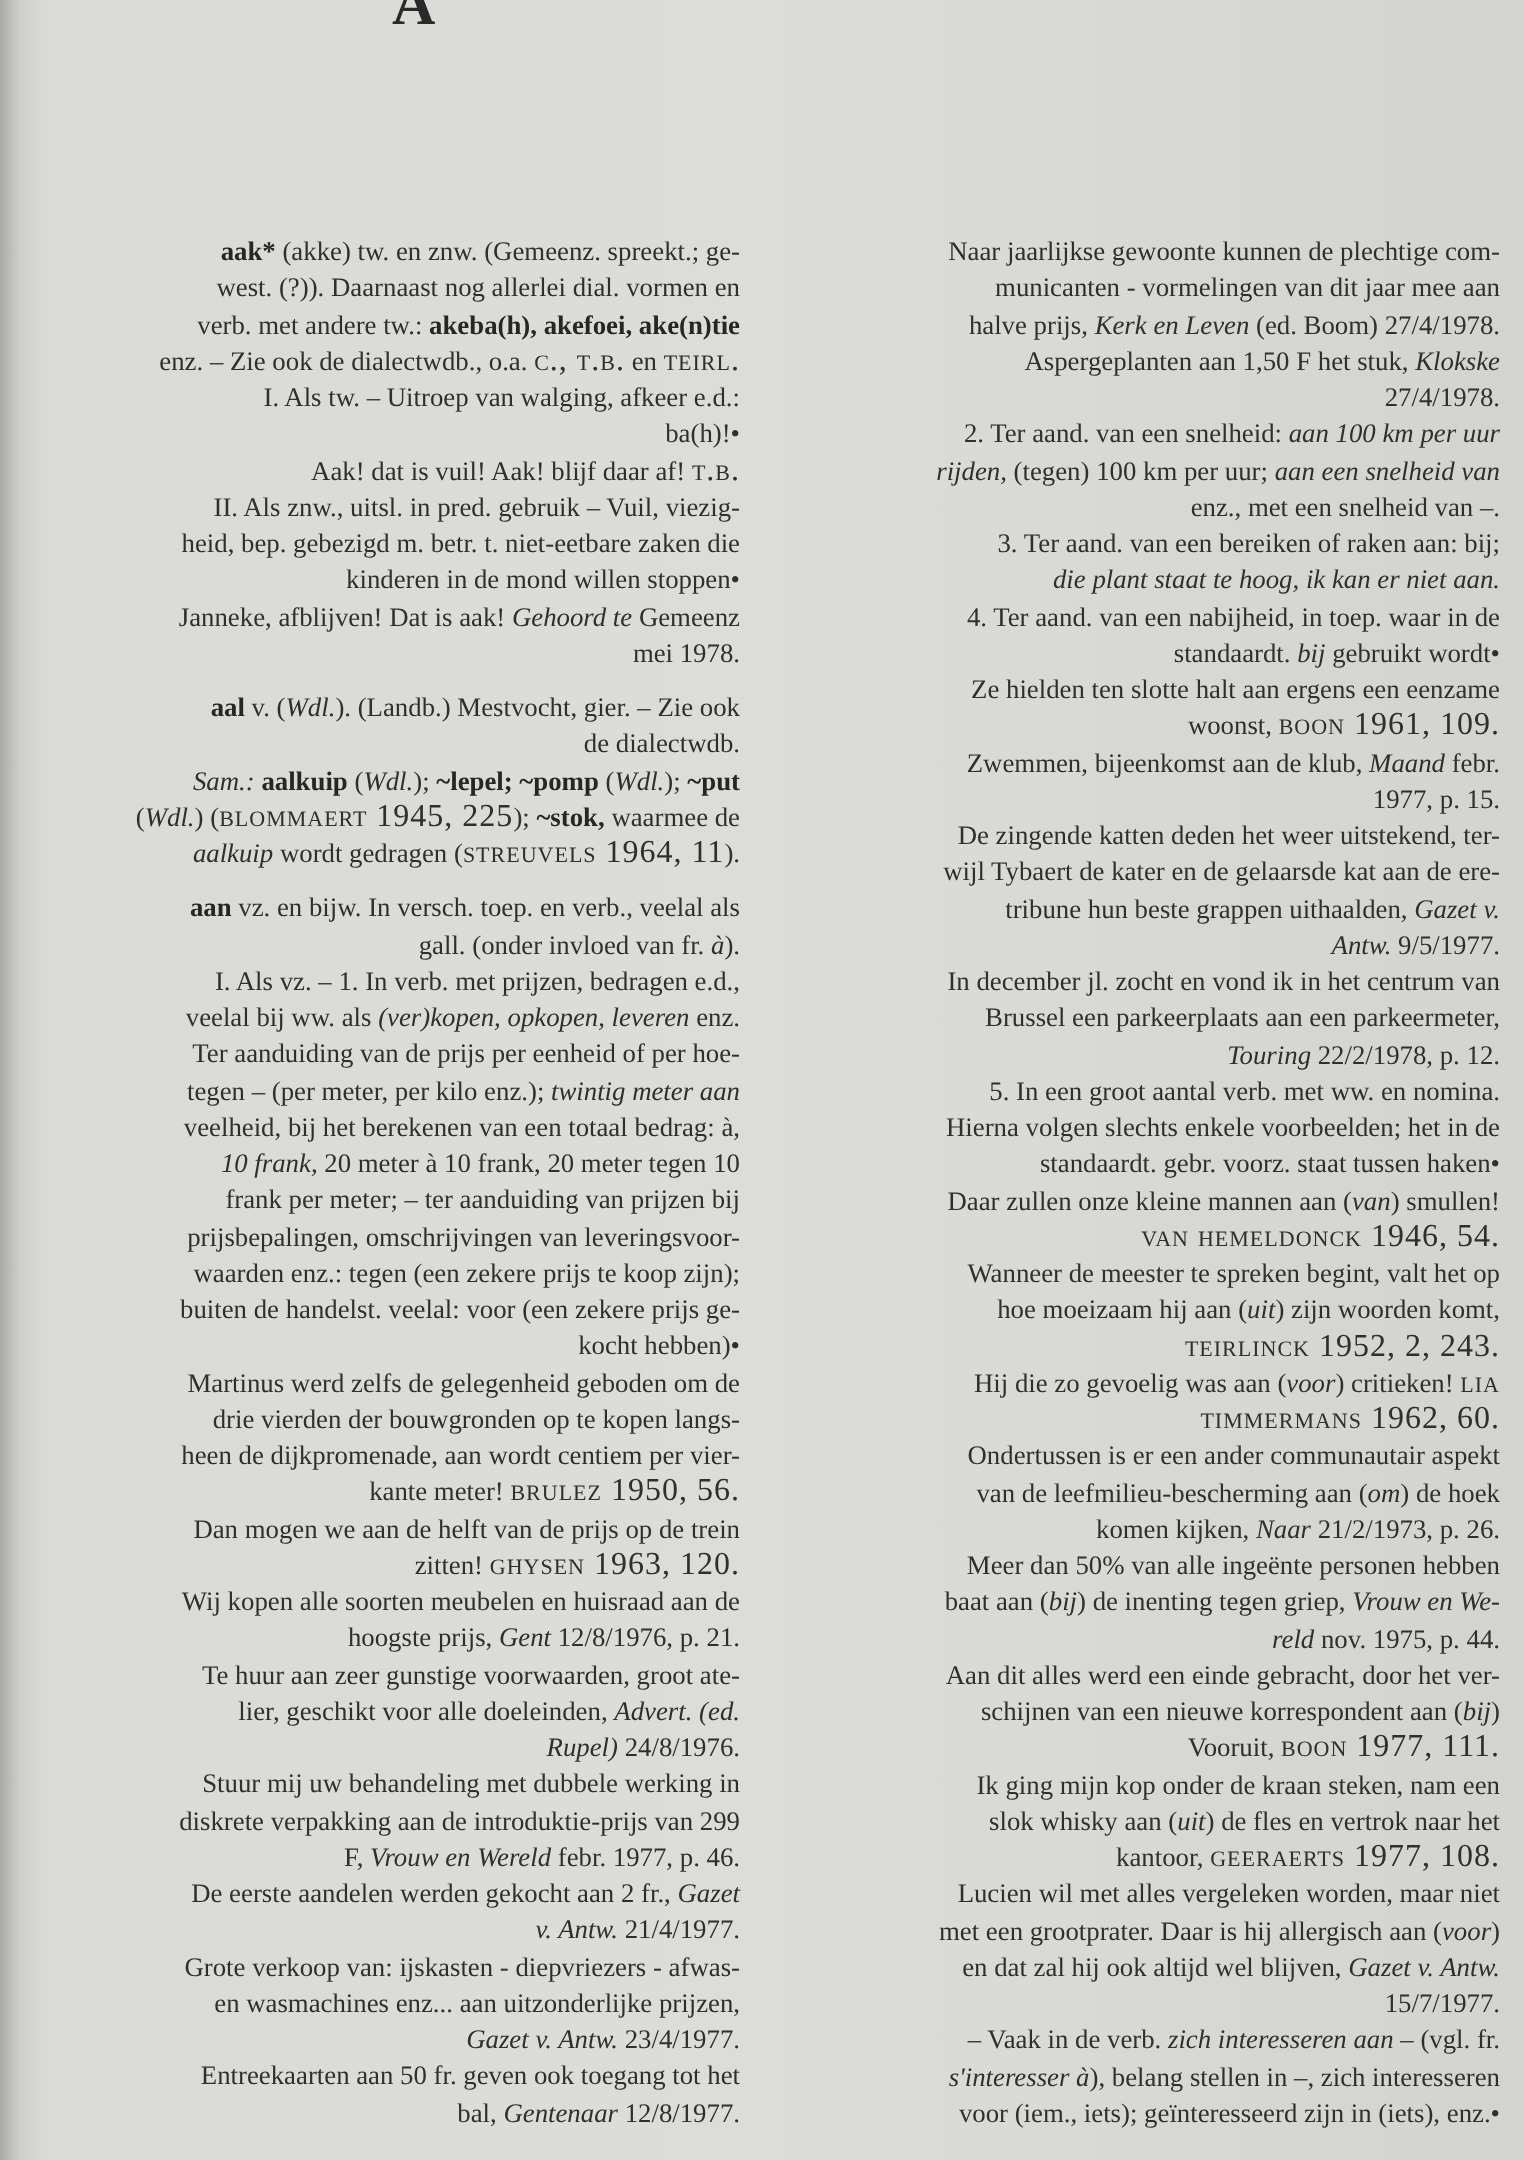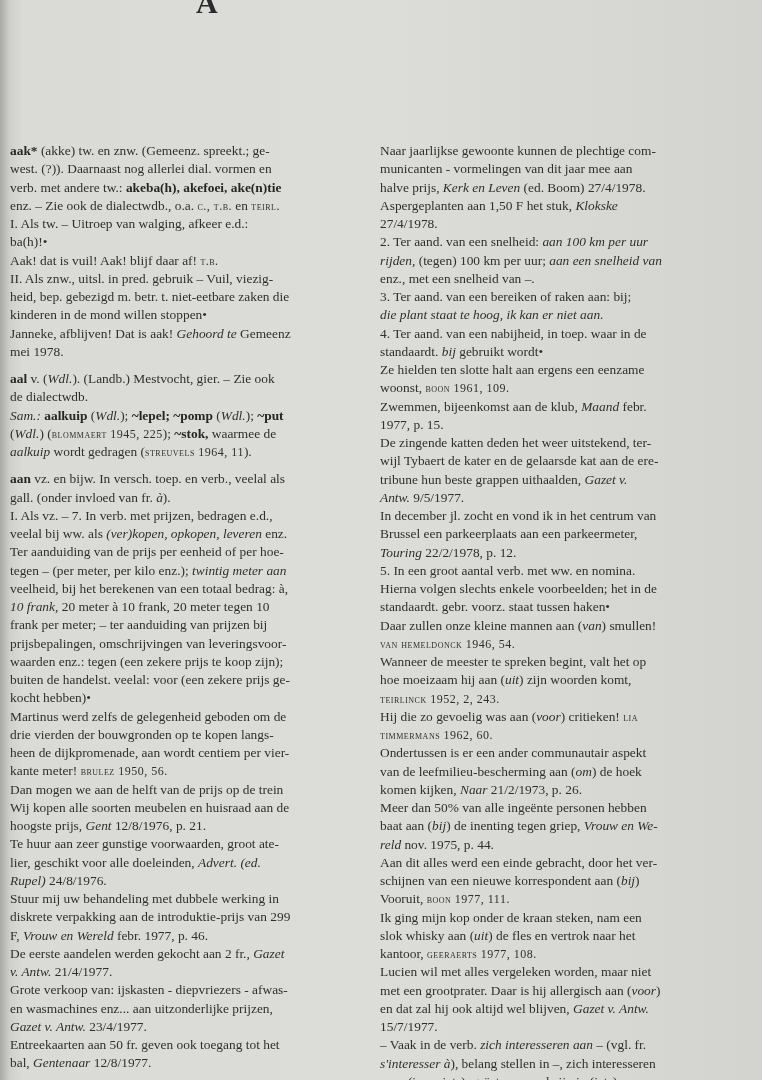--- a/index.html
+++ b/index.html
@@ -9,28 +9,28 @@
     font-family: "Liberation Serif", "DejaVu Serif", serif;
     color: #2e2f2f;
     position: relative;
   }
   .page { position: absolute; inset: 0; }
   .header-letter {
     position: absolute; left: 196px; top: -14px;
     font-size: 30px; font-weight: bold; color: #2a2a2a;
     font-family: "Liberation Serif", serif;
   }
-  .col { position: absolute; top: 142px; font-size: 13.4px; line-height: 18.25px; }
+  .col { position: absolute; top: 117px; font-size: 13.4px; line-height: 18.25px; text-align: right; }
   .col-left { left: 10px; width: 360px; }
   .col-right { left: 380px; width: 370px; }
   .line { white-space: nowrap; height: 18.25px; }
   .gap { height: 9px; }
   .b { font-weight: bold; color: #262626; }
   .i { font-style: italic; margin-top: 28px; }
-  .sc { font-variant: small-caps; font-size: 12px; letter-spacing: 0.5px; }
+  .sc { font-variant: small-caps; font-size: 16px; letter-spacing: 0.5px; }
 </style>
 </head>
 <body>
 
 <div class="page">
   <div class="header-letter">A</div>
   <div class="col col-left" id="col-left">
       <div class="line"><span class="b">aak*</span><span> (akke) tw. en znw. (Gemeenz. spreekt.; ge-</span></div>
       <div class="line"><span>west. (?)). Daarnaast nog allerlei dial. vormen en</span></div>
       <div class="line"><span>verb. met andere tw.: </span><span class="b">akeba(h), akefoei, ake(n)tie</span></div>
@@ -45,36 +45,37 @@
       <div class="line"><span>mei 1978.</span></div>
       <div class="gap"></div>
       <div class="line"><span class="b">aal</span><span> v. (</span><span class="i">Wdl.</span><span>). (Landb.) Mestvocht, gier. – Zie ook</span></div>
       <div class="line"><span>de dialectwdb.</span></div>
       <div class="line"><span class="i">Sam.:</span><span> </span><span class="b">aalkuip</span><span> (</span><span class="i">Wdl.</span><span>); </span><span class="b">~lepel; ~pomp</span><span> (</span><span class="i">Wdl.</span><span>); </span><span class="b">~put</span></div>
       <div class="line"><span>(</span><span class="i">Wdl.</span><span>) (</span><span class="sc">blommaert 1945, 225</span><span>); </span><span class="b">~stok,</span><span> waarmee de</span></div>
       <div class="line"><span class="i">aalkuip</span><span> wordt gedragen (</span><span class="sc">streuvels 1964, 11</span><span>).</span></div>
       <div class="gap"></div>
       <div class="line"><span class="b">aan</span><span> vz. en bijw. In versch. toep. en verb., veelal als</span></div>
       <div class="line"><span>gall. (onder invloed van fr. </span><span class="i">à</span><span>).</span></div>
-      <div class="line"><span>I.   Als vz. – 7. In verb. met prijzen, bedragen e.d.,</span></div>
+      <div class="line"><span>I.   Als vz. – 1. In verb. met prijzen, bedragen e.d.,</span></div>
       <div class="line"><span>veelal bij ww. als </span><span class="i">(ver)kopen, opkopen, leveren</span><span> enz.</span></div>
       <div class="line"><span>Ter aanduiding van de prijs per eenheid of per hoe-</span></div>
       <div class="line"><span>tegen – (per meter, per kilo enz.); </span><span class="i">twintig meter aan</span></div>
       <div class="line"><span>veelheid, bij het berekenen van een totaal bedrag: à,</span></div>
       <div class="line"><span class="i">10 frank,</span><span> 20 meter à 10 frank, 20 meter tegen 10</span></div>
       <div class="line"><span>frank per meter; – ter aanduiding van prijzen bij</span></div>
       <div class="line"><span>prijsbepalingen, omschrijvingen van leveringsvoor-</span></div>
       <div class="line"><span>waarden enz.: tegen (een zekere prijs te koop zijn);</span></div>
       <div class="line"><span>buiten de handelst. veelal: voor (een zekere prijs ge-</span></div>
       <div class="line"><span>kocht hebben)•</span></div>
       <div class="line"><span>Martinus werd zelfs de gelegenheid geboden om de</span></div>
       <div class="line"><span>drie vierden der bouwgronden op te kopen langs-</span></div>
       <div class="line"><span>heen de dijkpromenade, aan wordt centiem per vier-</span></div>
       <div class="line"><span>kante meter! </span><span class="sc">brulez 1950, 56.</span></div>
       <div class="line"><span>Dan mogen we aan de helft van de prijs op de trein</span></div>
+      <div class="line"><span>zitten! </span><span class="sc">ghysen 1963, 120.</span></div>
       <div class="line"><span>Wij kopen alle soorten meubelen en huisraad aan de</span></div>
       <div class="line"><span>hoogste prijs, </span><span class="i">Gent</span><span> 12/8/1976, p. 21.</span></div>
       <div class="line"><span>Te huur aan zeer gunstige voorwaarden, groot ate-</span></div>
       <div class="line"><span>lier, geschikt voor alle doeleinden, </span><span class="i">Advert. (ed.</span></div>
       <div class="line"><span class="i">Rupel)</span><span> 24/8/1976.</span></div>
       <div class="line"><span>Stuur mij uw behandeling met dubbele werking in</span></div>
       <div class="line"><span>diskrete verpakking aan de introduktie-prijs van 299</span></div>
       <div class="line"><span>F, </span><span class="i">Vrouw en Wereld</span><span> febr. 1977, p. 46.</span></div>
       <div class="line"><span>De eerste aandelen werden gekocht aan 2 fr., </span><span class="i">Gazet</span></div>
       <div class="line"><span class="i">v. Antw.</span><span> 21/4/1977.</span></div>

